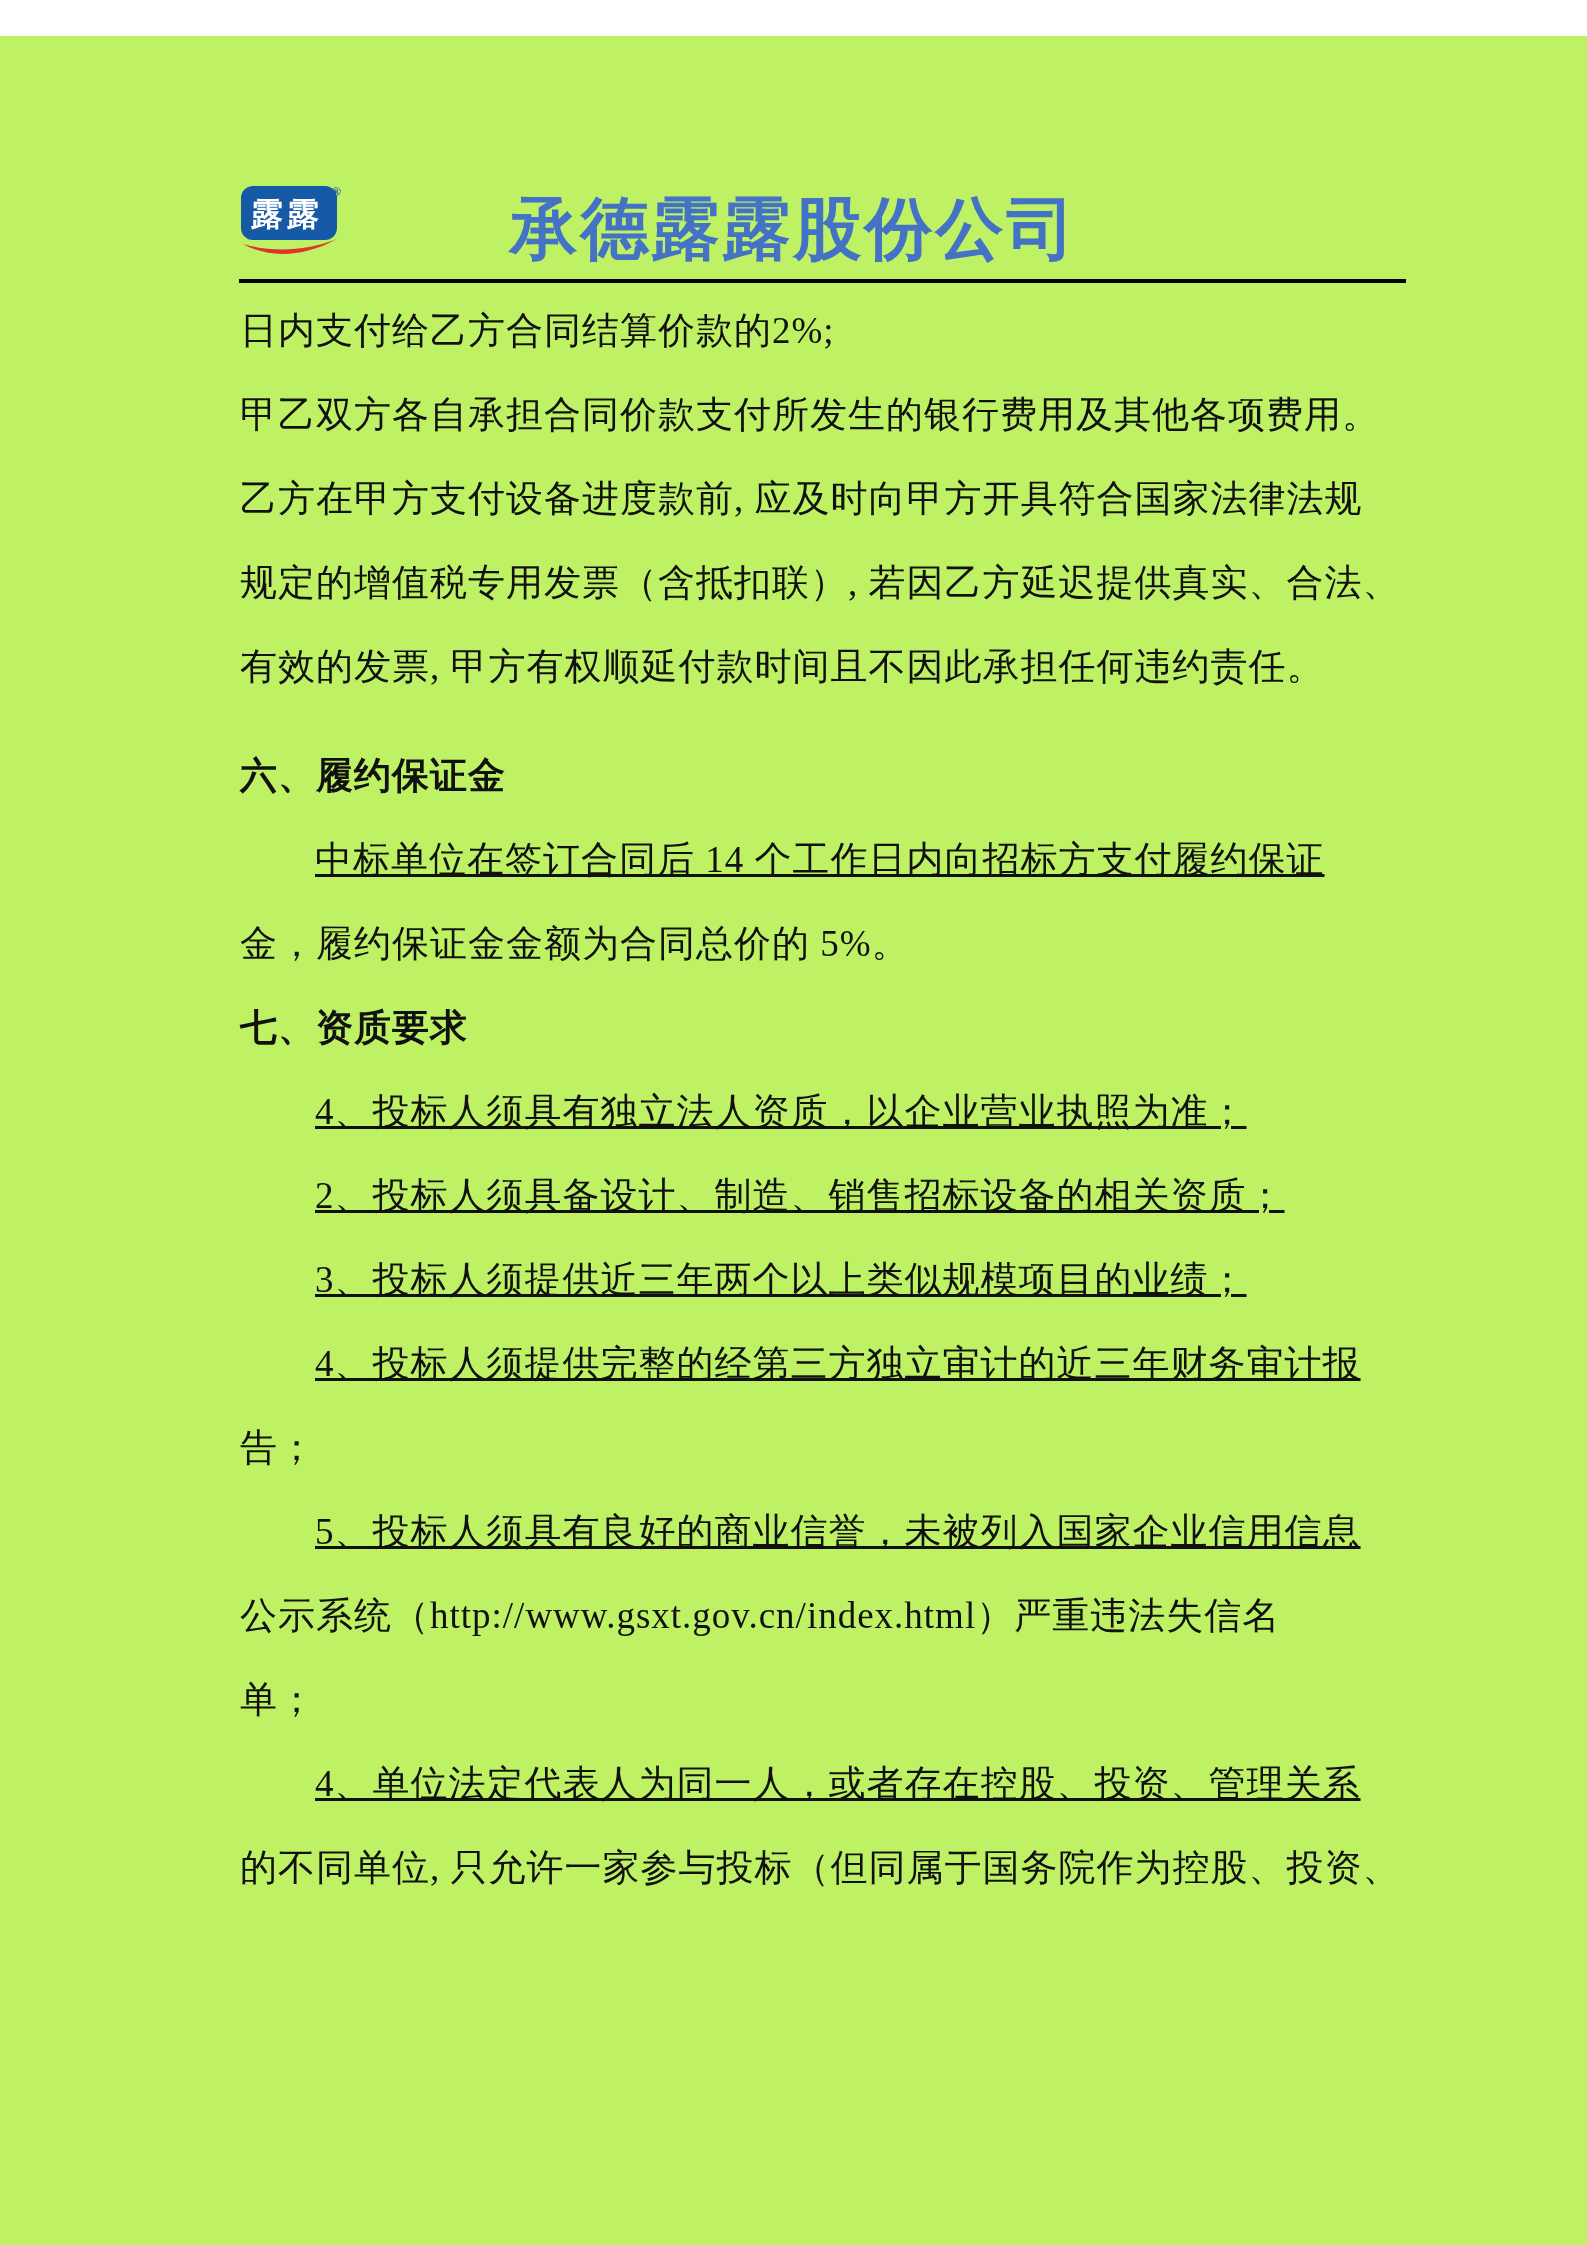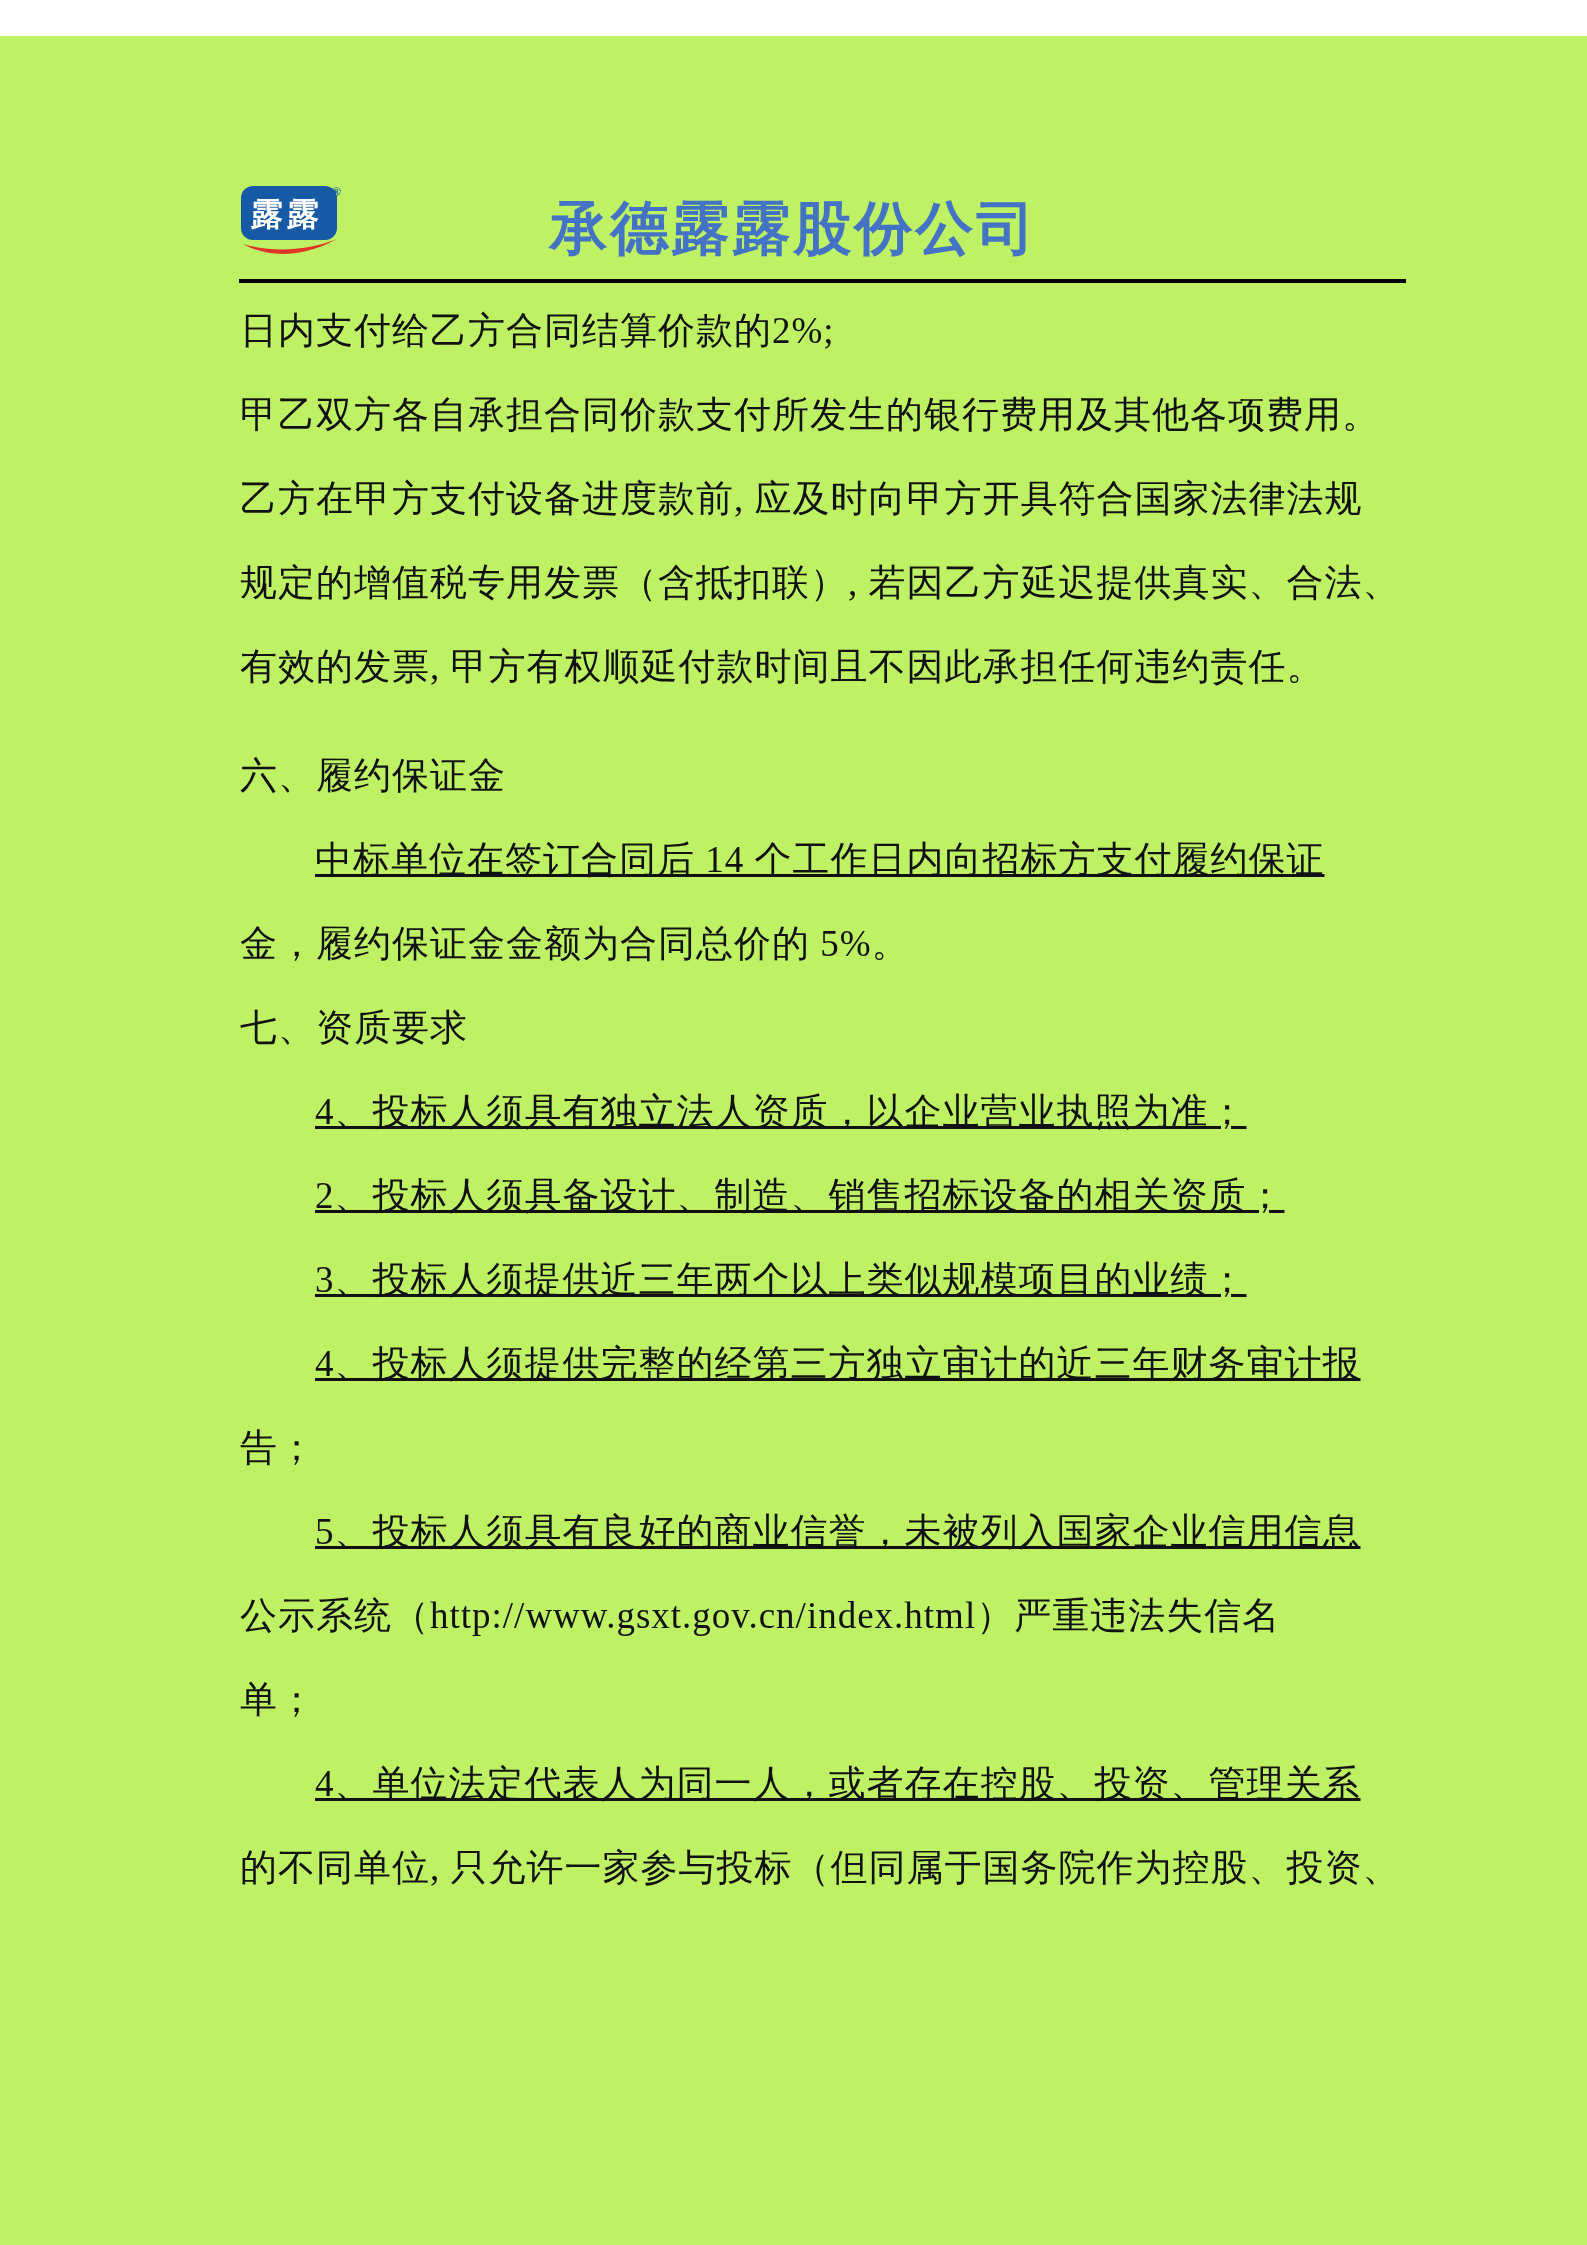--- a/index.html
+++ b/index.html
@@ -26,21 +26,21 @@
     width: 105px;
     height: 78px;
   }
   .company-title {
     position: absolute;
     left: 0;
     right: 0;
     top: 160px;
     text-align: center;
     font-family: "Liberation Sans", "DejaVu Sans", sans-serif;
-    font-size: 58px;
+    font-size: 68px;
     font-weight: bold;
     letter-spacing: 3px;
     line-height: 64px;
     white-space: nowrap;
   }
   .header-rule {
     position: absolute;
     left: 239px;
     top: 243px;
     width: 1167px;
@@ -59,21 +59,21 @@
     line-height: 84px;
     font-size: 37px;
     letter-spacing: 1px;
     white-space: nowrap;
   }
   .line.indent {
     padding-left: 75px;
     text-decoration: underline;
   }
   .line.heading {
-    font-weight: normal;
+    font-weight: bold;
   }
   .line.gap-before {
     margin-top: 25px;
   }
 </style>
 </head>
 <body>
 
 <div class="page">
 

